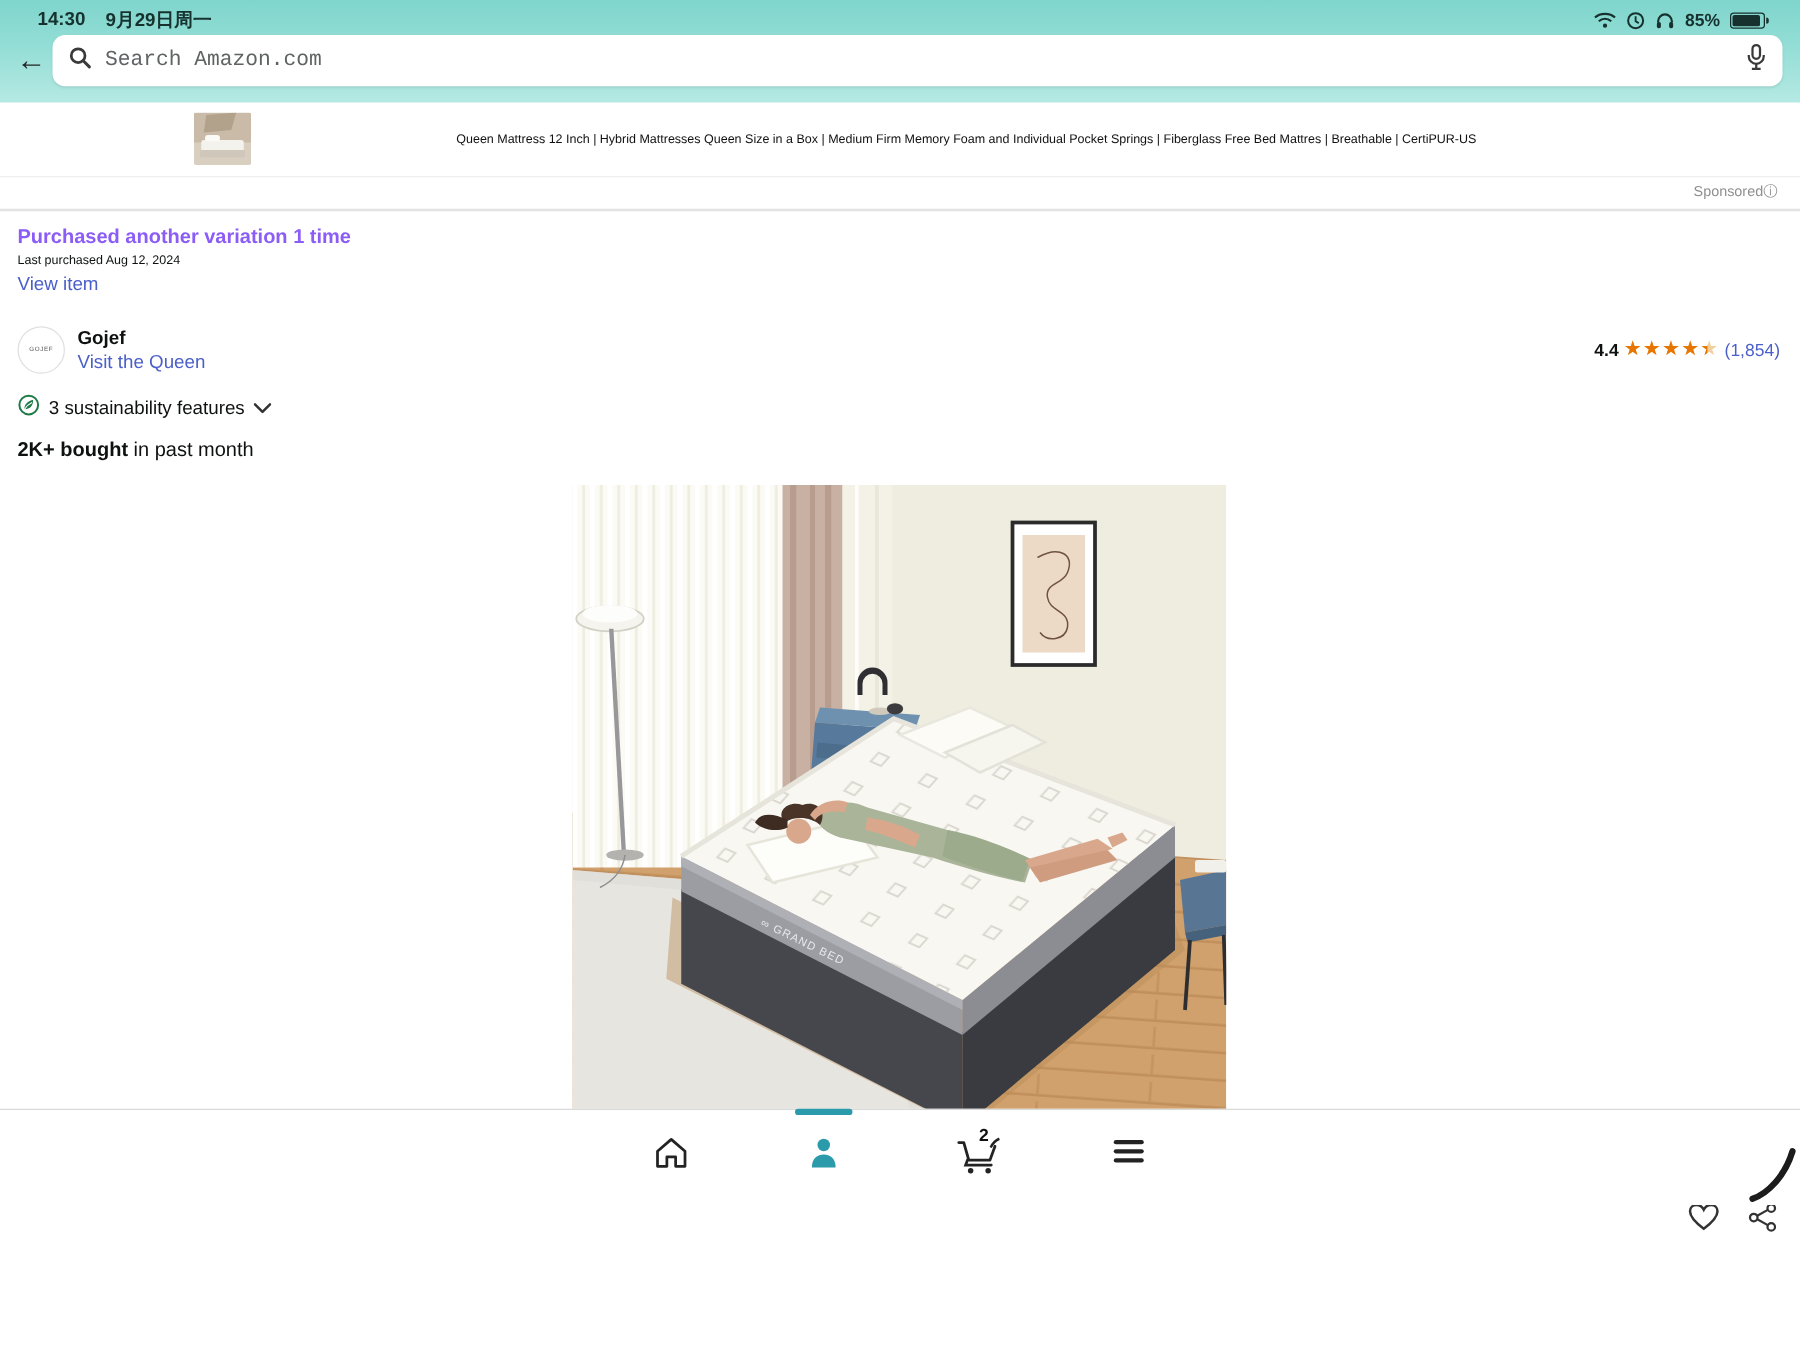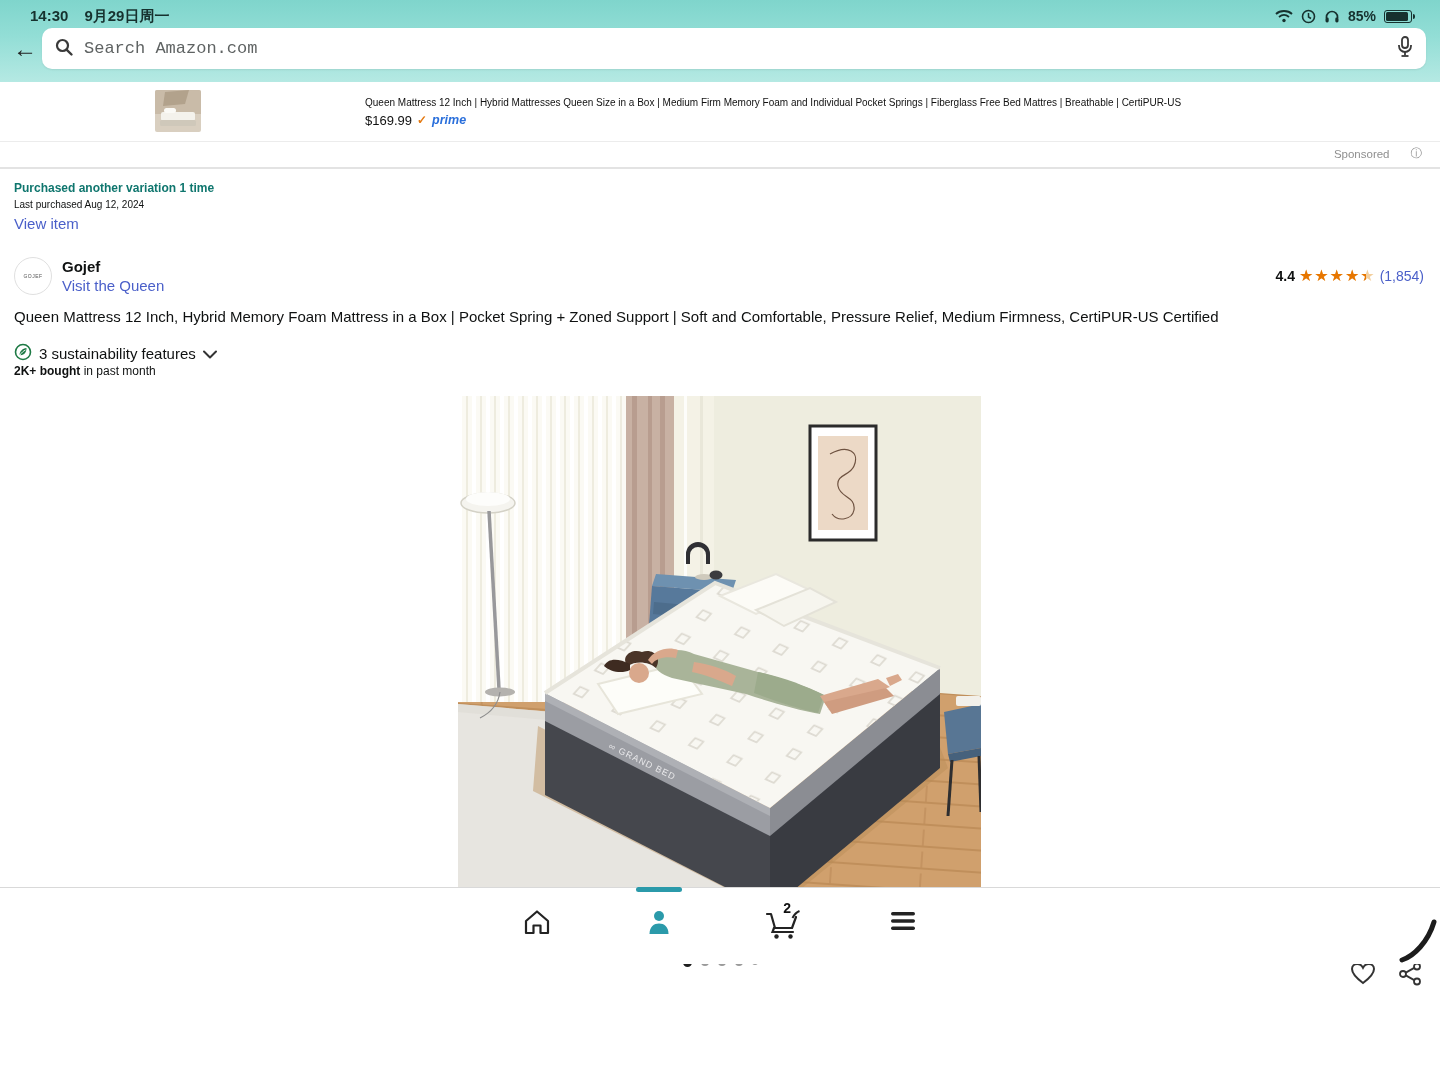--- a/index.html
+++ b/index.html
@@ -24,42 +24,42 @@
   .search-box input::placeholder { color:#5f6363; }
 
   
   .banner { display:flex; align-items:center; background:#fff; border-bottom:1px solid #ececec; padding:8px 16px 9px 0; min-height:54px; }
   .banner-thumb { width:46px; height:42px; margin-left:155px; margin-right:164px; border-radius:2px; overflow:hidden; flex:none; }
   .banner-text { flex:1; }
   .banner-title { font-size:10px; color:#111; line-height:15px; white-space:nowrap; overflow:hidden; }
   .banner-price-row { display:flex; align-items:center; gap:5px; margin-top:3px; font-size:13px; color:#111; }
   .prime-check { color:#e47911; font-weight:bold; font-size:12px; }
   .prime-word { color:#2a6fdb; font-weight:bold; font-size:12.5px; font-style:italic; }
-  .sponsored-row { display:flex; justify-content:flex-end; align-items:center; gap:21px; padding:4px 18px 6px; color:#8f8f8f; font-size:11.5px; border-bottom:2px solid #e3e3e3; background:#fff; }
+  .sponsored-row { display:flex; justify-content:flex-end; align-items:center; gap:0; padding:4px 18px 6px; color:#8f8f8f; font-size:11.5px; border-bottom:2px solid #e3e3e3; background:#fff; }
 
   
   .content { padding:12px 14px 0; }
-  .ph-heading { font-size:12px; font-weight:bold; color:#0f766e; }
+  .ph-heading { font-size:16px; font-weight:bold; color:#8b5cf6; }
   .ph-sub { font-size:10px; margin-top:4px; color:#0f1111; }
   .link { color:#4a5fc9; font-size:15px; cursor:pointer; }
   .ph-link { margin-top:5px; display:inline-block; }
 
   .store-row { display:flex; align-items:center; margin-top:24px;justify-content:space-between; }
   .store-logo { width:38px; height:38px; border-radius:50%; border:1px solid #e0e0e0; background:#fff; display:flex; align-items:center; justify-content:center; font-size:5px; color:#555; letter-spacing:.5px; flex:none; }
   .store-info { margin-left:10px; flex:1; }
   .store-name { font-size:15px; font-weight:bold; }
   .store-visit { font-size:15px; margin-top:2px; }
   .rating { display:flex; align-items:center; gap:4px; font-size:14px; padding-right:2px; }
   .stars { position:relative; font-size:16px; line-height:1; color:#f3cf9e; letter-spacing:1px; white-space:nowrap; }
   .stars .fill-layer { position:absolute; left:0; top:0; overflow:hidden; color:#e77600; white-space:nowrap; }
   .rating-count { color:#4a5fc9; }
 
   .prod-title { margin-top:12px; font-size:15px; color:#0f1111; line-height:20px; }
   .sustain-row { display:flex; align-items:center; gap:7px; margin-top:16px; font-size:15px; cursor:pointer; }
-  .bought-row { font-size:12px; }
+  .bought-row { margin-top:15px; font-size:16px; }
   .bought-row b { font-weight:bold; }
 
   
   .image-wrap { margin:18px 0 0 458px; width:523px; height:520px; }
   .image-wrap svg { display:block; }
 
   .carousel { display:flex; justify-content:center; align-items:center; gap:9px; margin-top:40px; height:12px; }
   .dot { width:8px; height:8px; border-radius:50%; background:#9a9a9a; }
   .dot.active { background:#1f1f1f; width:9px; height:9px; }
   .dot.small { width:6px; height:6px; }
@@ -141,25 +141,20 @@
           <rect width="46" height="42" fill="#d9cfc0"></rect>
           <rect x="0" y="0" width="46" height="24" fill="#c9bba8"></rect>
           <polygon points="10,2 34,0 30,14 8,16" fill="#b2a28c"></polygon>
           <rect x="6" y="22" width="34" height="9" rx="2" fill="#f4f2ec"></rect>
           <rect x="5" y="30" width="36" height="6" rx="1.5" fill="#cfc8ba"></rect>
           <rect x="9" y="18" width="12" height="5" rx="2.5" fill="#fbfaf6"></rect>
         </svg>
     </div>
     <div class="banner-text">
       <div class="banner-title">Queen Mattress 12 Inch | Hybrid Mattresses Queen Size in a Box | Medium Firm Memory Foam and Individual Pocket Springs | Fiberglass Free Bed Mattres | Breathable | CertiPUR-US</div>
-      <div class="banner-price-row">
-        <span>$169.99</span>
-        <span class="prime-check">✓</span>
-        <span class="prime-word">prime</span>
-      </div>
     </div>
   </div>
   <div class="sponsored-row">
     <span>Sponsored</span>
     <span>ⓘ</span>
   </div>
 
   <div class="content">
     <div class="ph-heading">Purchased another variation 1 time</div>
     <div class="ph-sub">Last purchased Aug 12, 2024</div>
@@ -174,21 +169,20 @@
       <div class="rating">
         <span style="font-weight:bold;color:#0f1111">4.4</span>
         <span class="stars">
           <span>★★★★★</span>
           <span class="fill-layer" style="width:88%">★★★★★</span>
         </span>
         <span class="rating-count">(1,854)</span>
       </div>
     </div>
 
-    <div class="prod-title">Queen Mattress 12 Inch, Hybrid Memory Foam Mattress in a Box | Pocket Spring + Zoned Support | Soft and Comfortable, Pressure Relief, Medium Firmness, CertiPUR-US Certified</div>
 
     <div class="sustain-row">
       <span>
         <svg width="18" height="18" viewBox="0 0 18 18">
             <circle cx="9" cy="9" r="7.5" fill="none" stroke="#1e7a45" stroke-width="1.6"></circle>
             <path d="M5.5 11.5 C6 8 8.5 5.5 12.5 5 C12.5 9 10.5 12 6.5 12.3 Z" fill="#1e7a45"></path>
             <path d="M6 12 C7.5 9.5 9.5 8 11.5 7" fill="none" stroke="#fff" stroke-width="0.9"></path>
           </svg>
       </span>
       <span>3 sustainability features</span>

